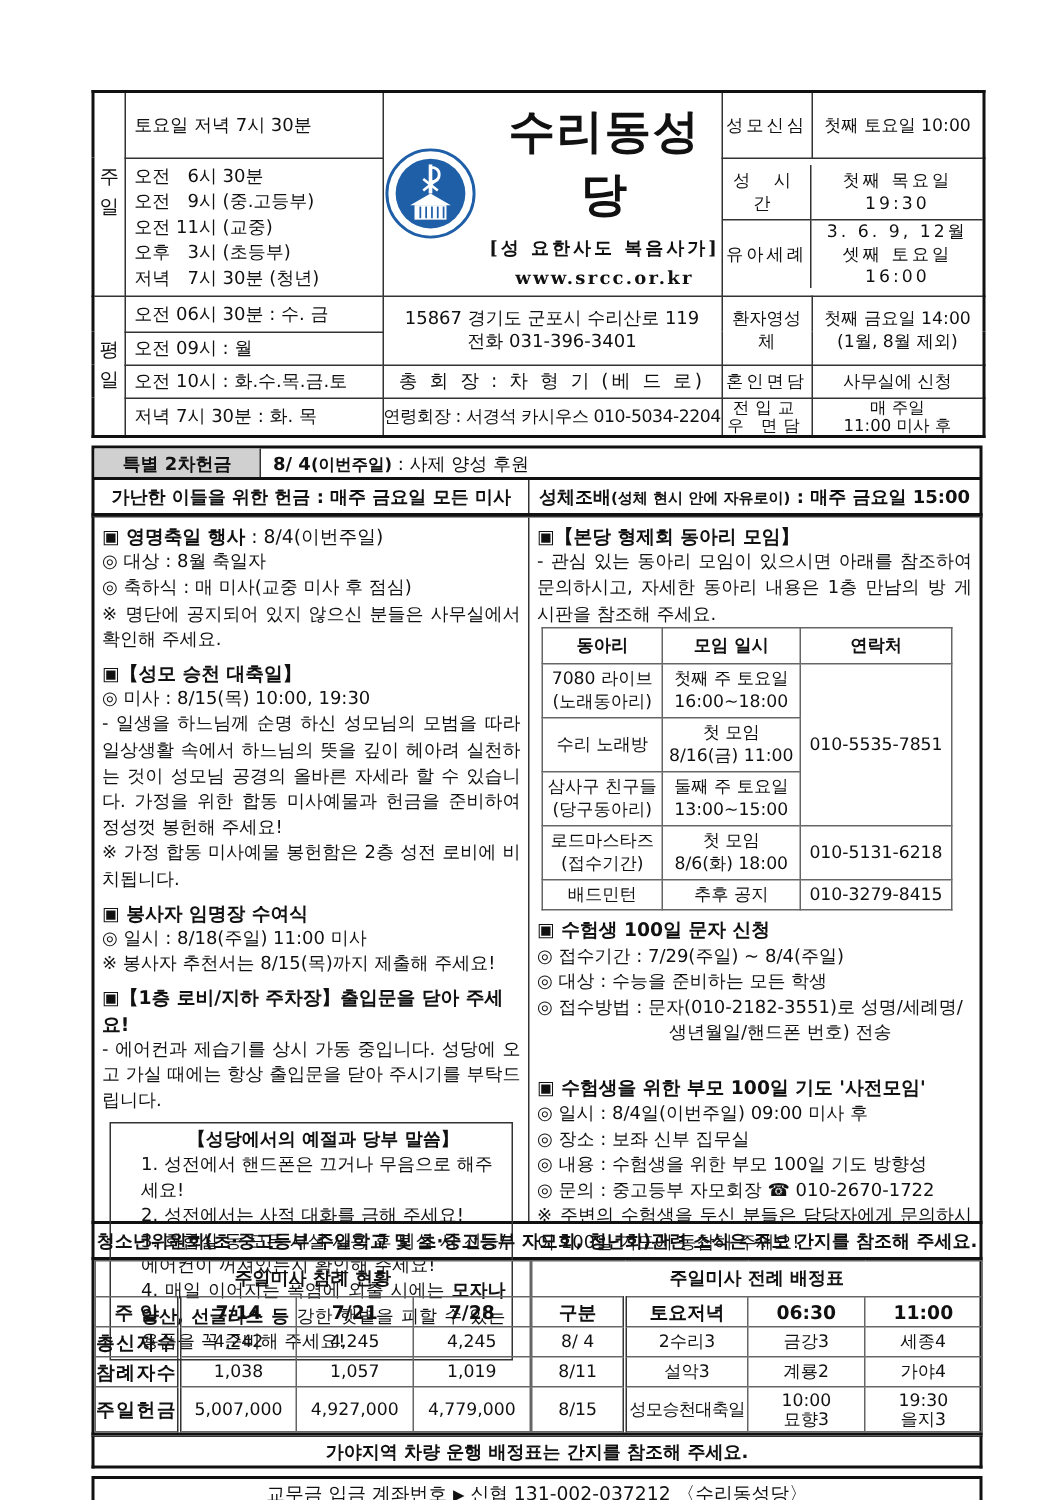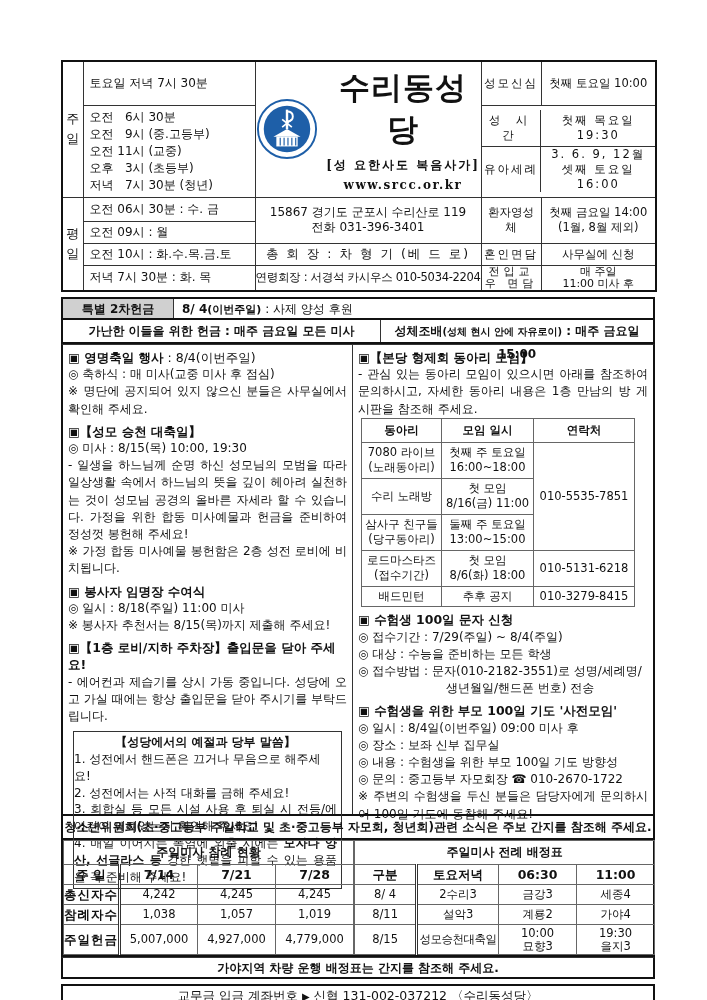--- a/index.html
+++ b/index.html
@@ -29,35 +29,35 @@
   .pres { font-size: 12.5px; letter-spacing: 2px; }
   .youth { font-size: 11.5px; white-space: nowrap; letter-spacing: -0.3px; }
 
   
   .band { width: 594px; border: 2px solid #111; border-top: none; display: flex; }
   .band1 { border-top: 2px solid #111; margin-top: 5px; height: 23px; }
   .gray-cell { background: #d0d0d0; width: 111px; text-align: center; font-weight: bold; font-size: 12px; line-height: 21px; border-right: 1px solid #333; }
   .band1 .txt { padding-left: 8px; font-size: 12px; line-height: 21px; }
   .band2 { height: 24px; }
   .band2 > div { line-height: 22px; font-size: 12px; font-weight: bold; text-align: center; }
-  .band2 .l { width: 318px; border-right: 1px solid #333; }
+  .band2 .l { width: 290px; border-right: 1px solid #333; }
   .band2 .r { flex: 1; }
   .small { font-size: 10px; }
 
   
   .main { width: 594px; border: 2px solid #111; border-top: 1px solid #333; display: flex; height: 472px; }
   .col { padding: 4px 5px 0 5px; font-size: 12px; line-height: 17.2px; }
   .col.l { width: 290px; border-right: 1px solid #333; }
   .col.r { flex: 1; }
   .sec-title { font-weight: bold; font-size: 12.5px; margin-top: 3px; }
   .sec-title:first-child { margin-top: 0; }
   .just { text-align: justify; }
   .ind { padding-left: 88px; }
 
-  .notice-box { border: 1px solid #333; margin: 6px 5px 0 5px; padding: 2px 4px 3px 0; font-size: 12px; line-height: 16.8px; }
+  .notice-box { border: 1px solid #333; margin: 6px 5px 0 5px; padding: 2px 4px 3px 20px; font-size: 12px; line-height: 16.8px; }
   .notice-box .nt { text-align: center; font-weight: bold; }
 
   .club { width: 274px; margin: 0 0 4px 3px; border: 1.5px solid #222; }
   .club th, .club td { border: 1px solid #666; text-align: center; font-size: 11.5px; line-height: 15.5px; }
   .club th { font-weight: bold; height: 24px; }
   .club td { padding: 2px 1px; }
   .club .c1 { width: 80px; } .club .c2 { width: 92px; }
 
   
   .band3 { width: 594px; border: 2px solid #111; border-top: none; text-align: center; font-size: 12px; font-weight: bold; line-height: 22px; height: 24px; }
@@ -194,20 +194,21 @@
   <div class="band band2">
     <div class="l">가난한 이들을 위한 헌금 : 매주 금요일 모든 미사</div>
     <div class="r">
       <span>성체조배</span><span class="small">(성체 현시 안에 자유로이)</span><span> : 매주 금요일 15:00</span>
     </div>
   </div>
 
   <div class="main">
     <div class="col l">
       <div class="sec-title"><span>▣ 영명축일 행사</span><span style="font-weight:normal"> : 8/4(이번주일)</span></div>
+      <div>◎ 대상 : 8월 축일자</div>
       <div>◎ 축하식 : 매 미사(교중 미사 후 점심)</div>
       <div class="just">※ 명단에 공지되어 있지 않으신 분들은 사무실에서 확인해 주세요.</div>
 
       <div class="sec-title" style="margin-top:5px">▣【성모 승천 대축일】</div>
       <div>◎ 미사 : 8/15(목) 10:00, 19:30</div>
       <div class="just">- 일생을 하느님께 순명 하신 성모님의 모범을 따라 일상생활 속에서 하느님의 뜻을 깊이 헤아려 실천하는 것이 성모님 공경의 올바른 자세라 할 수 있습니다. 가정을 위한 합동 미사예물과 헌금을 준비하여 정성껏 봉헌해 주세요!</div>
       <div class="just">※ 가정 합동 미사예물 봉헌함은 2층 성전 로비에 비치됩니다.</div>
 
       <div class="sec-title" style="margin-top:5px">▣ 봉사자 임명장 수여식</div>
       <div>◎ 일시 : 8/18(주일) 11:00 미사</div>
@@ -282,21 +283,21 @@
         </tr>
       </tbody>
         </table>
 
       <div class="sec-title">▣ 수험생 100일 문자 신청</div>
       <div>◎ 접수기간 : 7/29(주일) ~ 8/4(주일)</div>
       <div>◎ 대상 : 수능을 준비하는 모든 학생</div>
       <div>◎ 접수방법 : 문자(010-2182-3551)로 성명/세례명/</div>
       <div class="ind">생년월일/핸드폰 번호) 전송</div>
 
-      <div class="sec-title" style="margin-top:5px">▣ 수험생을 위한 부모 100일 기도 '사전모임'</div>
+      <div class="sec-title" style="margin-top:19px">▣ 수험생을 위한 부모 100일 기도 '사전모임'</div>
       <div>◎ 일시 : 8/4일(이번주일) 09:00 미사 후</div>
       <div>◎ 장소 : 보좌 신부 집무실</div>
       <div>◎ 내용 : 수험생을 위한 부모 100일 기도 방향성</div>
       <div>◎ 문의 : 중고등부 자모회장 ☎ 010-2670-1722</div>
       <div class="just">※ 주변의 수험생을 두신 분들은 담당자에게 문의하시어 100일 기도에 동참해 주세요!</div>
     </div>
   </div>
 
   <div class="band3">청소년위원회(초·중고등부 주일학교 및 초·중고등부 자모회, 청년회)관련 소식은 주보 간지를 참조해 주세요.</div>
 

